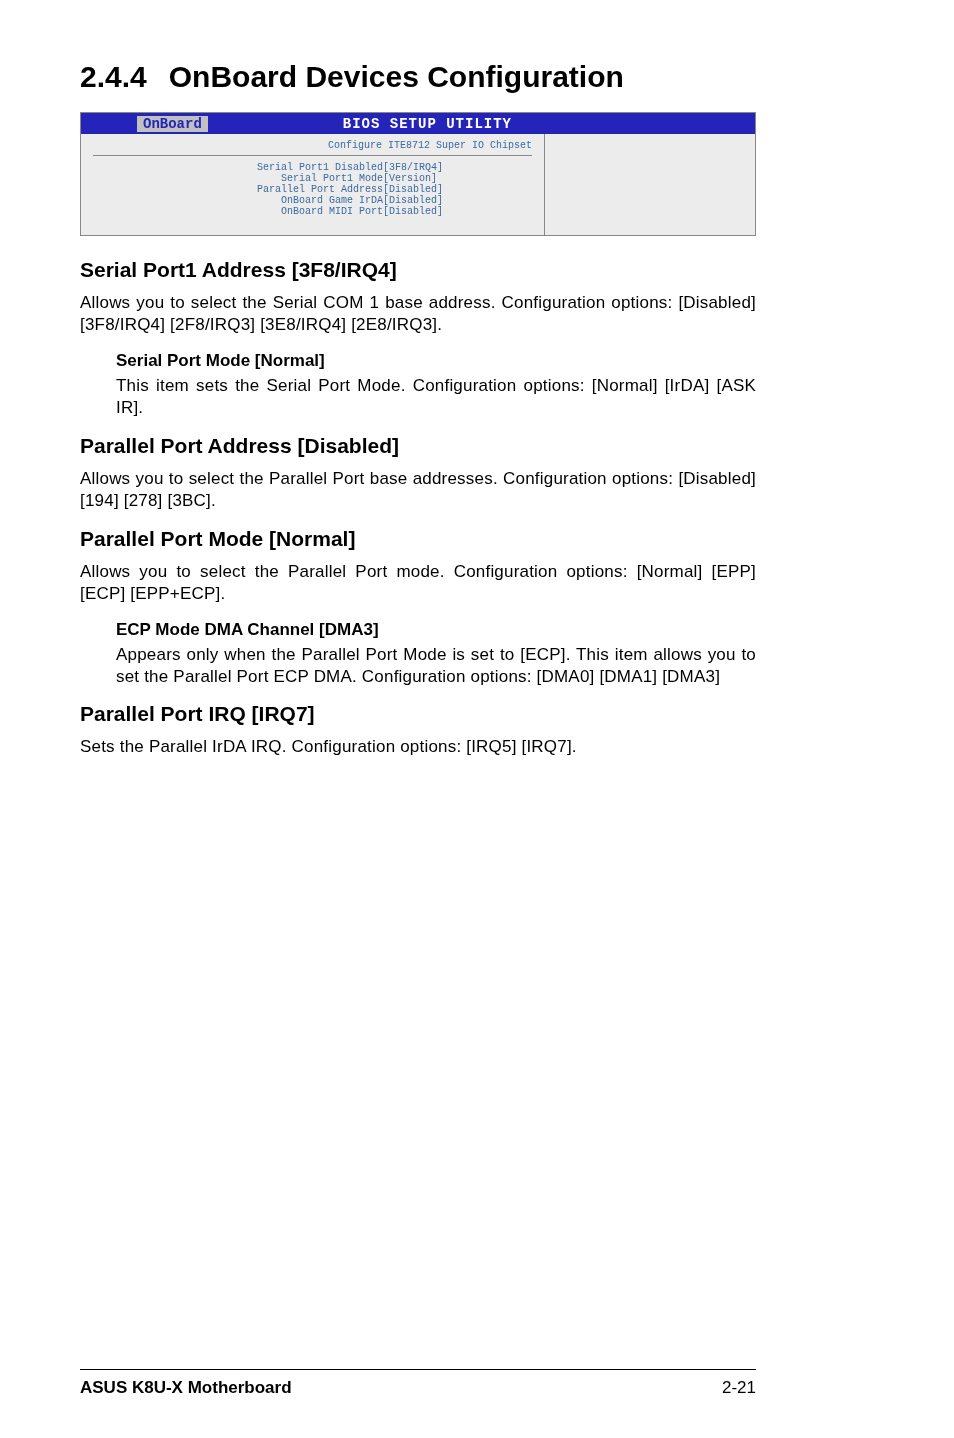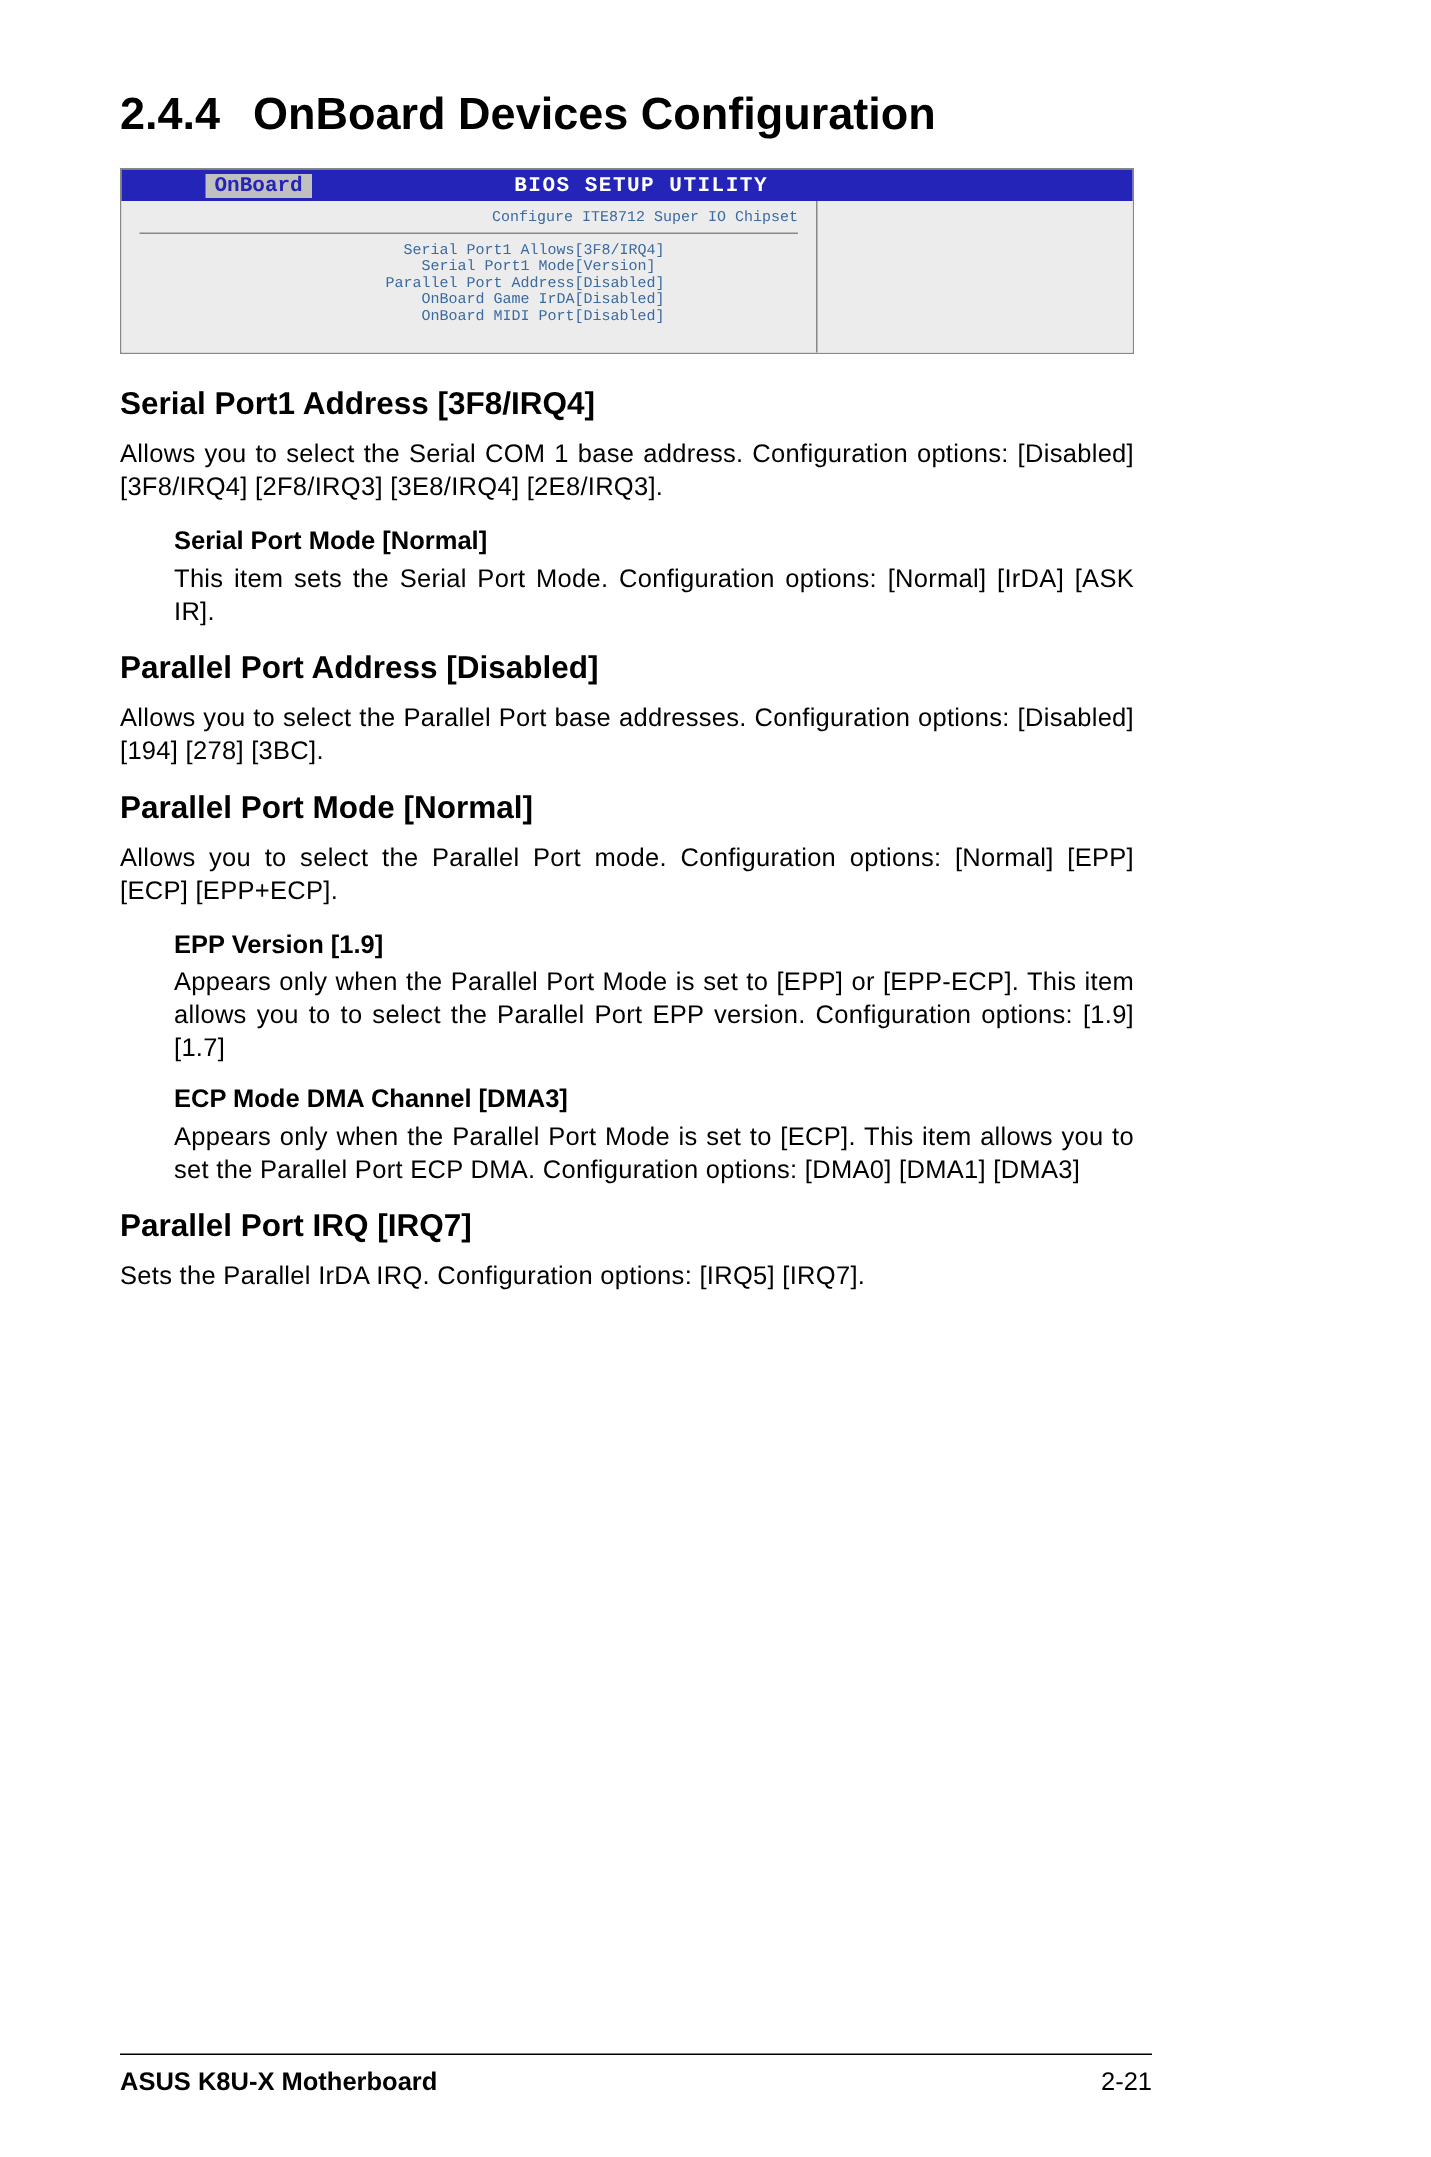--- a/index.html
+++ b/index.html
@@ -107,21 +107,21 @@
   .indent-text {
     font-size: 17px;
     line-height: 1.32;
     text-align: justify;
     letter-spacing: 0.2px;
   }
   .footer {
     position: absolute;
     bottom: 40px;
     left: 80px;
-    right: 68px;
+    right: 80px;
     border-top: 1px solid #000;
     padding-top: 8px;
     display: flex;
     justify-content: space-between;
     font-size: 17px;
     margin-top: 16px;
   }
   .footer-left {
     font-weight: bold;
   }
@@ -138,21 +138,21 @@
   <div class="bios-box">
     <div class="bios-header">
       <span class="bios-header-tab">OnBoard</span>
       <span class="bios-header-title">BIOS SETUP UTILITY</span>
     </div>
     <div class="bios-body">
       <div class="bios-left">
         <div class="bios-subheader">Configure ITE8712 Super IO Chipset</div>
         <div>
           <div class="bios-row">
-            <span class="bios-label">Serial Port1 Allows</span>
+            <span class="bios-label">Serial Port1 Disabled</span>
             <span class="bios-value">[3F8/IRQ4]</span>
           </div>
           <div class="bios-row">
             <span class="bios-label"> Serial Port1 Mode</span>
             <span class="bios-value">[Version]</span>
           </div>
           <div class="bios-row">
             <span class="bios-label">Parallel Port Address</span>
             <span class="bios-value">[Disabled]</span>
           </div>
@@ -176,24 +176,20 @@
     <div class="indent-heading">Serial Port Mode [Normal]</div>
     <div class="indent-text">This item sets the Serial Port Mode. Configuration options: [Normal] [IrDA] [ASK IR].</div>
   </div>
 
   <div class="sub-heading">Parallel Port Address [Disabled]</div>
   <div class="body-text">Allows you to select the Parallel Port base addresses. Configuration options: [Disabled] [194] [278] [3BC].</div>
 
   <div class="sub-heading">Parallel Port Mode [Normal]</div>
   <div class="body-text">Allows you to select the Parallel Port mode. Configuration options: [Normal] [EPP] [ECP] [EPP+ECP].</div>
   <div class="indent-block">
-    <div class="indent-heading">EPP Version [1.9]</div>
-    <div class="indent-text">Appears only when the Parallel Port Mode is set to [EPP] or [EPP-ECP]. This item allows you to to select the Parallel Port EPP version. Configuration options: [1.9] [1.7]</div>
-  </div>
-  <div class="indent-block">
     <div class="indent-heading">ECP Mode DMA Channel [DMA3]</div>
     <div class="indent-text">Appears only when the Parallel Port Mode is set to [ECP]. This item allows you to set the Parallel Port ECP DMA. Configuration options: [DMA0] [DMA1] [DMA3]</div>
   </div>
 
   <div class="sub-heading">Parallel Port IRQ [IRQ7]</div>
   <div class="body-text">Sets the Parallel IrDA IRQ. Configuration options: [IRQ5] [IRQ7].</div>
 
   <div class="footer">
     <span class="footer-left">ASUS K8U-X Motherboard</span>
     <span>2-21</span>

